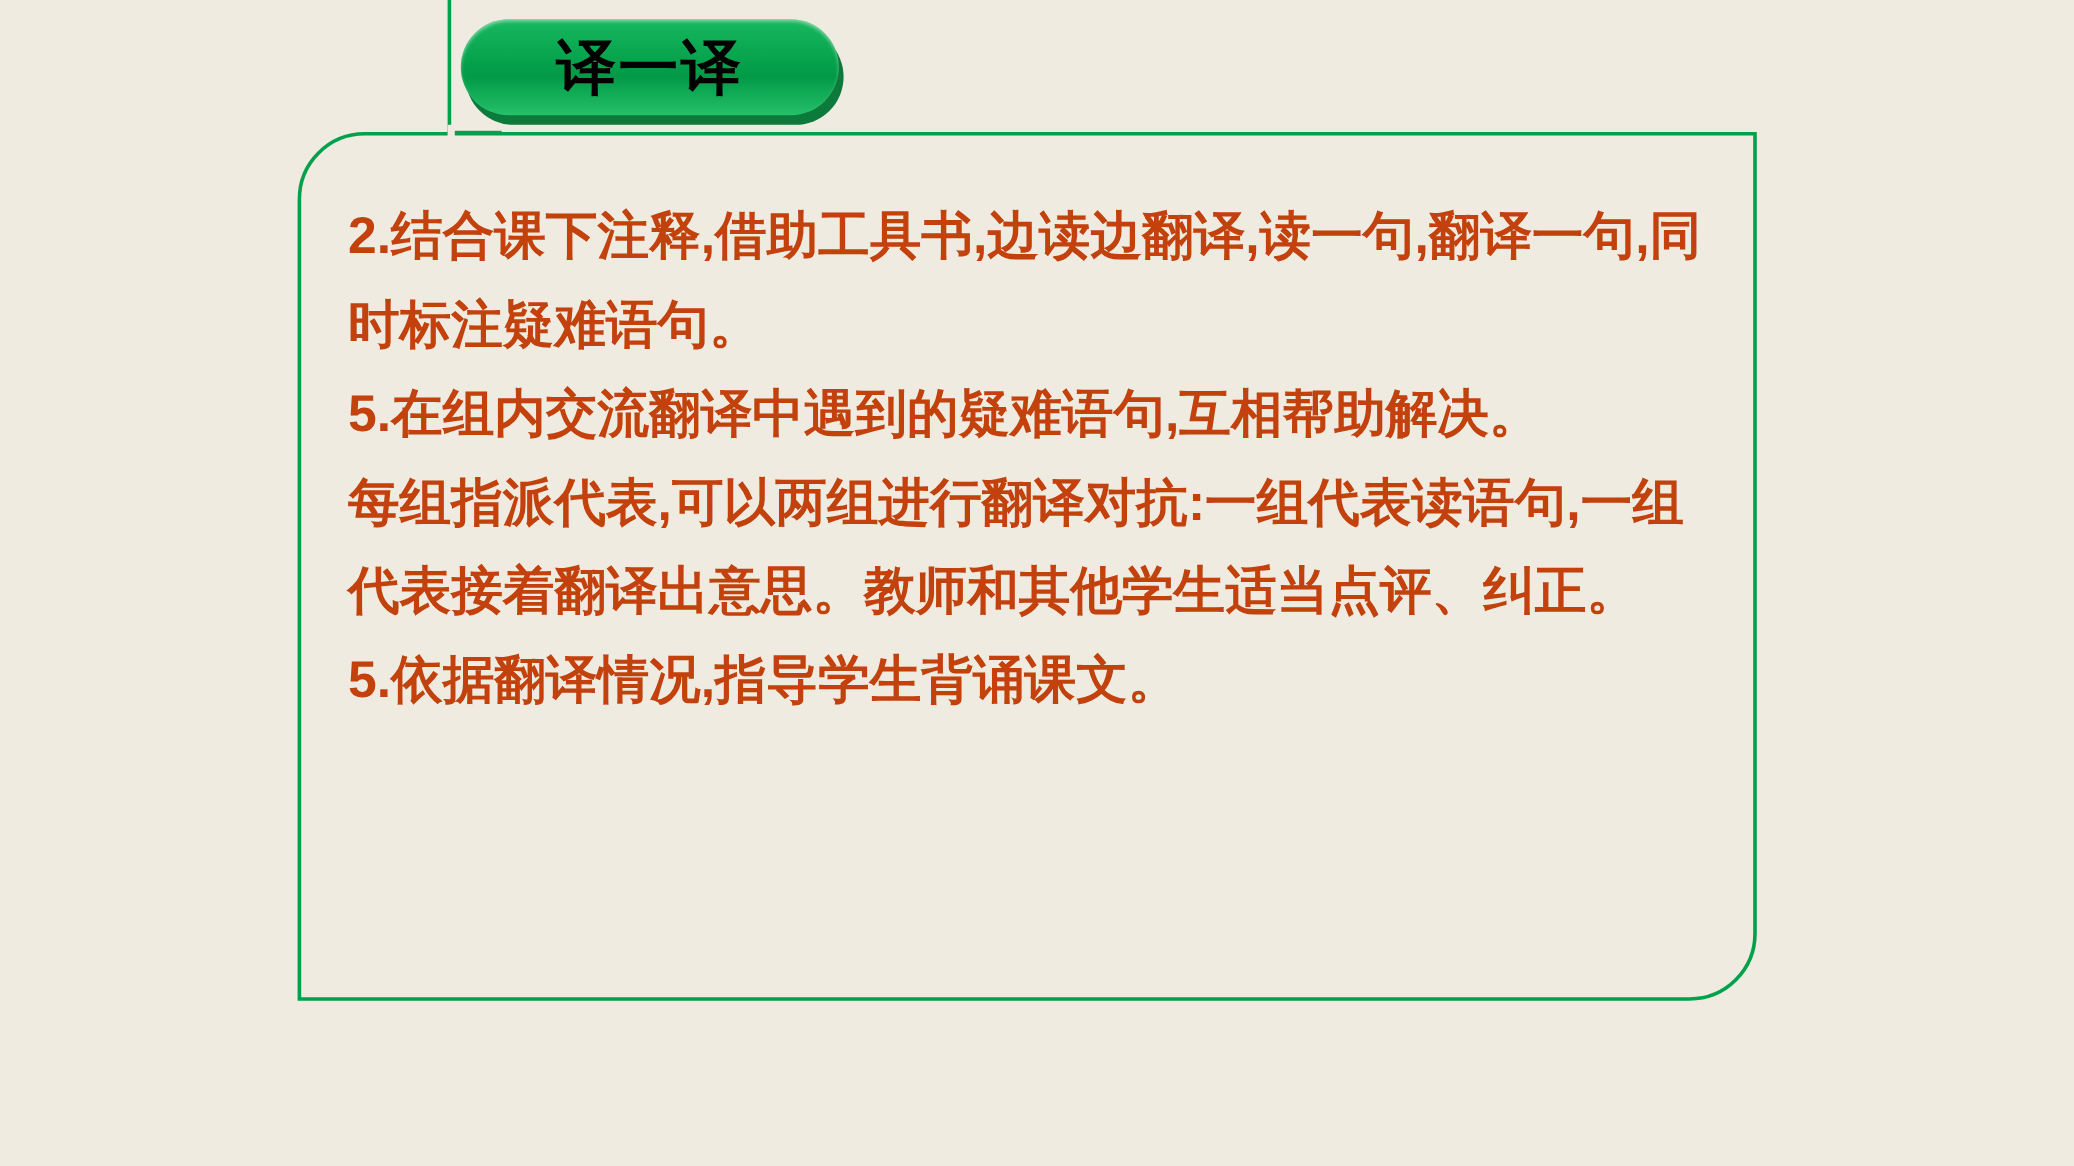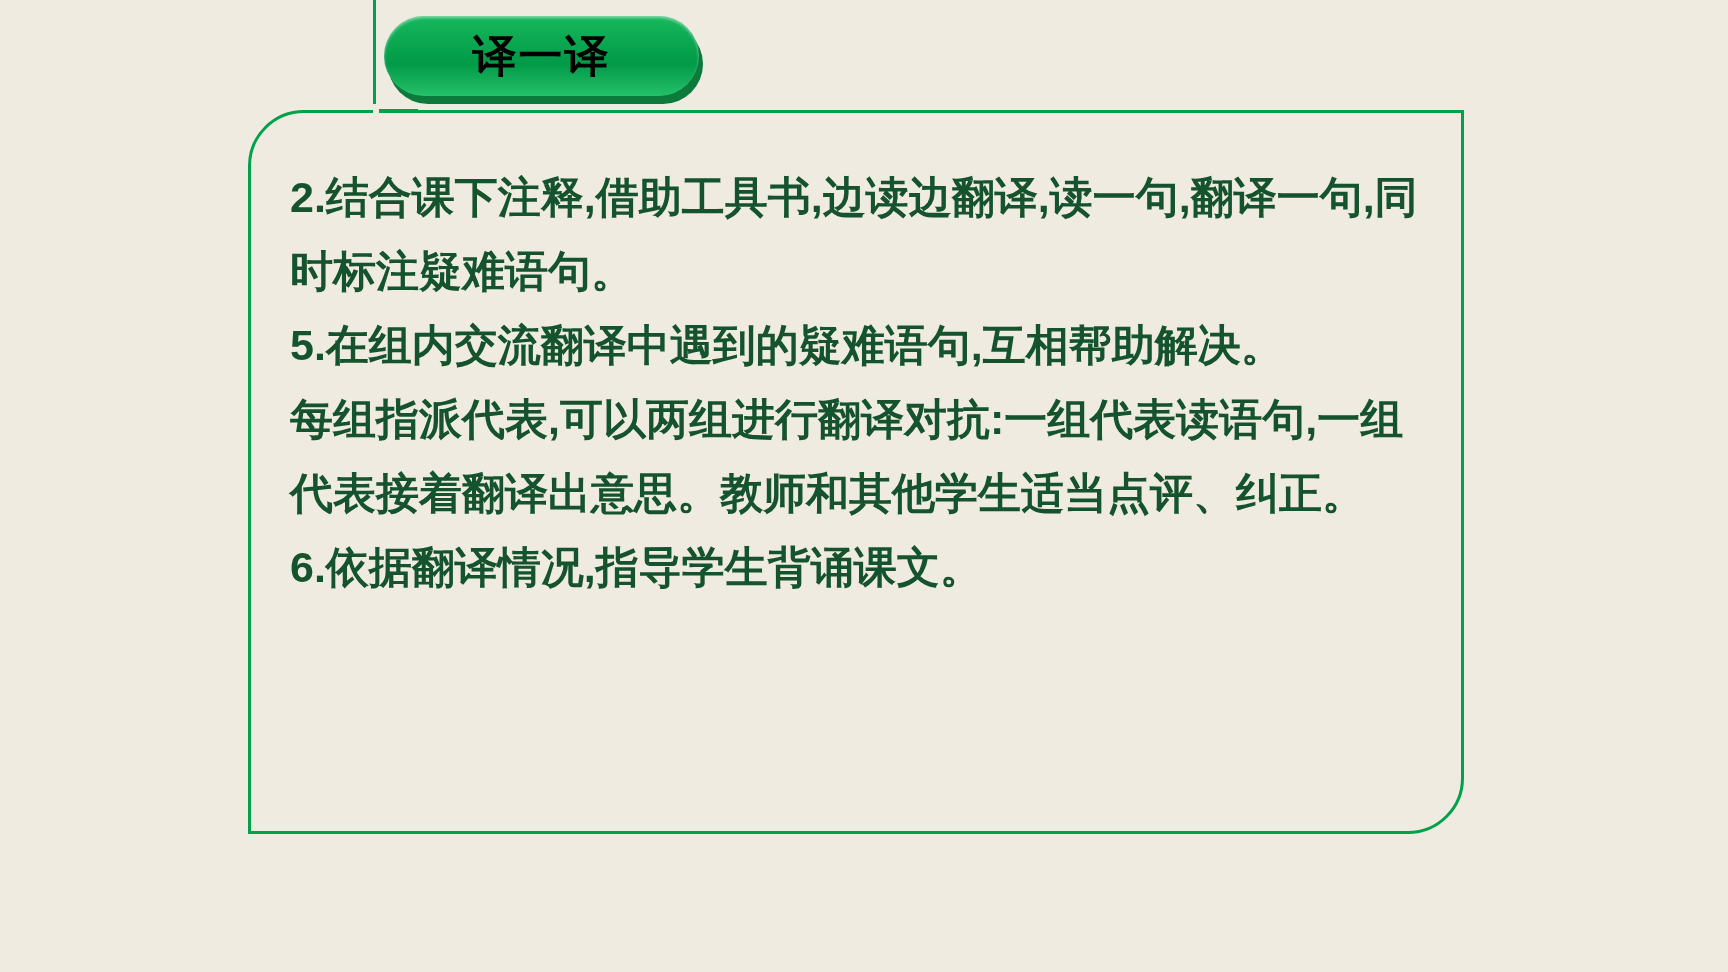--- a/index.html
+++ b/index.html
@@ -65,21 +65,21 @@
     box-shadow: inset 0 2px 3px rgba(255,255,255,0.45);
   }
   .title-text {
     position: absolute;
     left: 11px;
     top: 16px;
     width: 315px;
     height: 80px;
     line-height: 80px;
     text-align: center;
-    font-size: 44px;
+    font-size: 50px;
     font-weight: bold;
     color: #000000;
     letter-spacing: 2px;
     white-space: nowrap;
   }
 
   
   .body-frame {
     position: absolute;
     left: 248px;
@@ -105,21 +105,21 @@
 
   .content {
     position: absolute;
     left: 290px;
     top: 160px;
     width: 1140px;
   }
   .line {
     font-size: 43px;
     font-weight: bold;
-    color: #14532d;
+    color: #c2410c;
     line-height: 74px;
     letter-spacing: 0px;
     white-space: nowrap;
   }
   .line.wrap {
     white-space: normal;
   }
 </style>
 </head>
 <body>
@@ -134,16 +134,16 @@
     <div class="title-text">译一译</div>
   </div>
 
   <div class="body-frame"></div>
   <div class="frame-top-mask"></div>
 
   <div class="content">
     <div class="line wrap">2.结合课下注释,借助工具书,边读边翻译,读一句,翻译一句,同时标注疑难语句。</div>
     <div class="line">5.在组内交流翻译中遇到的疑难语句,互相帮助解决。</div>
     <div class="line wrap">每组指派代表,可以两组进行翻译对抗:一组代表读语句,一组代表接着翻译出意思。教师和其他学生适当点评、纠正。</div>
-    <div class="line">6.依据翻译情况,指导学生背诵课文。</div>
+    <div class="line">5.依据翻译情况,指导学生背诵课文。</div>
   </div>
 
 </div>
 
 </body></html>

